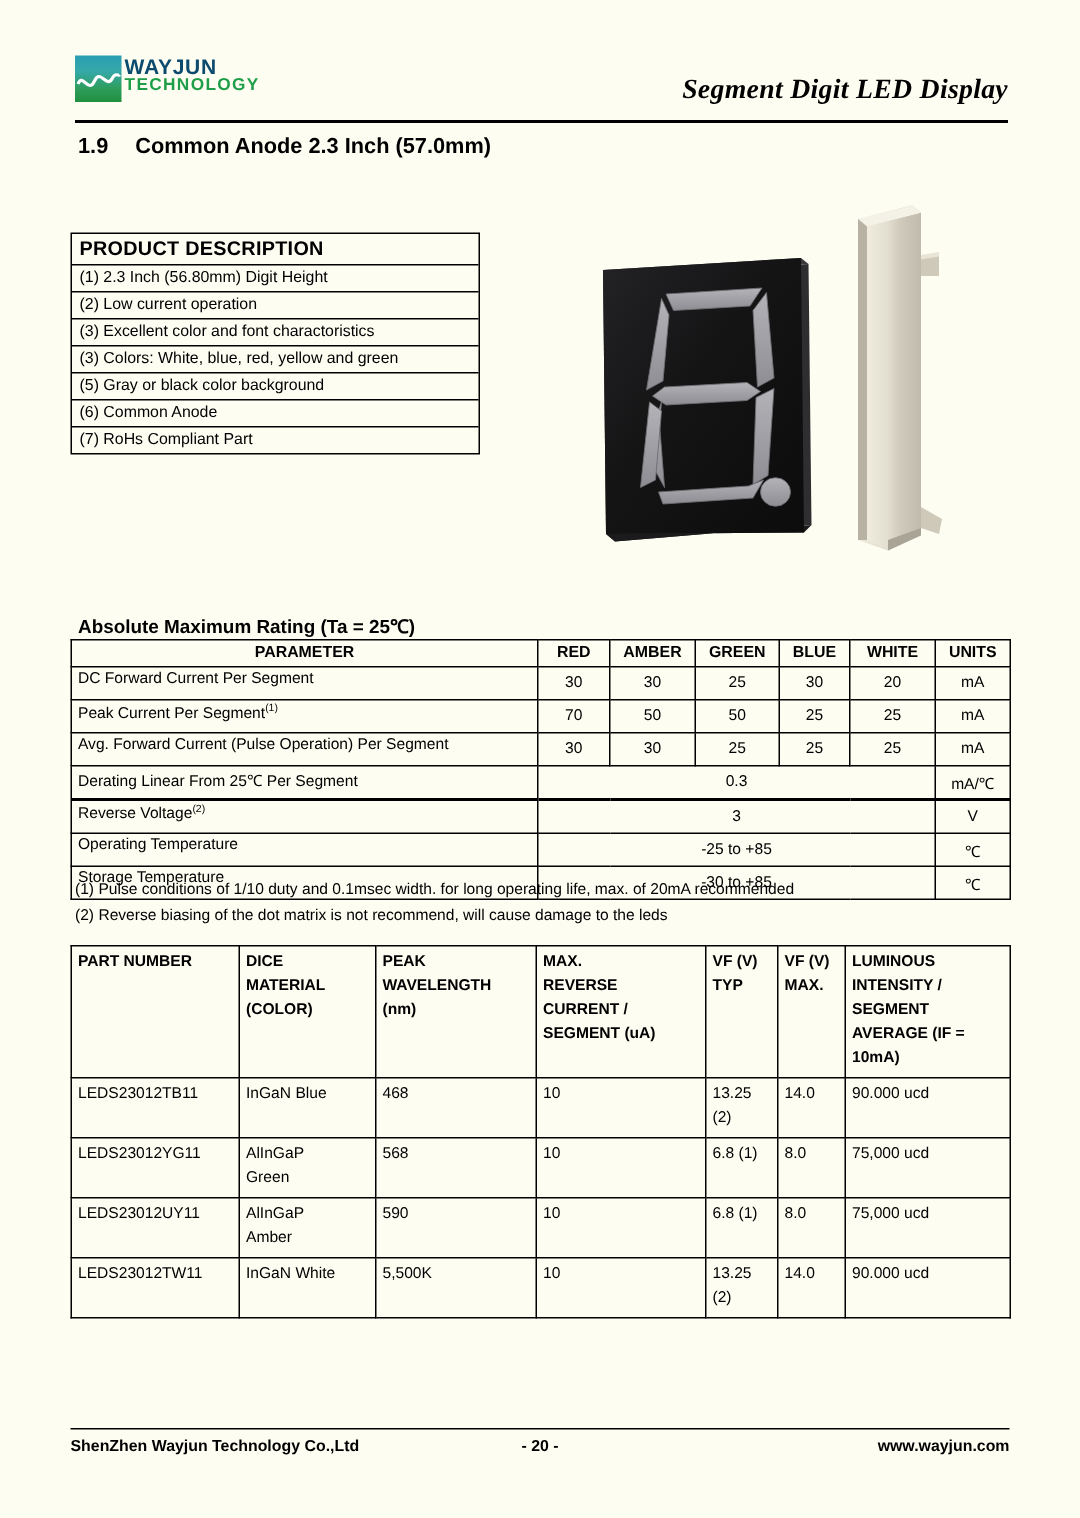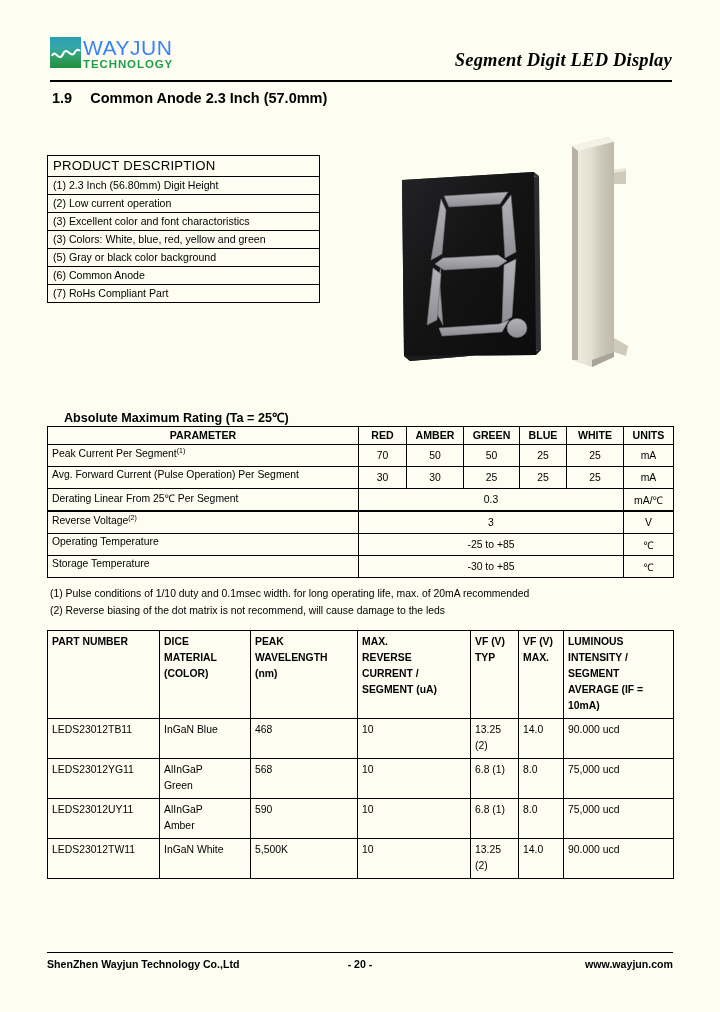--- a/index.html
+++ b/index.html
@@ -39,23 +39,23 @@
     overflow: hidden;
     flex: none;
     margin-top: 1px;
   }
   .logo-mark svg { position: absolute; left: 0; top: 0; }
   .logo-words {
     margin-left: 2px;
     line-height: 1;
   }
   .logo-wayjun {
-    font-size: 21px;
-    font-weight: normal;
-    color: #3b82f6;
+    font-size: 14px;
+    font-weight: bold;
+    color: #0c4a6e;
     letter-spacing: 0.5px;
     font-family: "Liberation Sans", sans-serif;
     display: block;
     margin-top: 1px;
   }
   .logo-tech {
     font-size: 11.5px;
     font-weight: bold;
     color: #1f9e4a;
     letter-spacing: 0.9px;
@@ -99,21 +99,21 @@
     position: absolute;
     left: 47px;
     top: 155px;
     width: 273px;
     border: 1.4px solid #000;
     box-sizing: border-box;
     background: #fdfdf2;
   }
   #product-description .pd-head {
     font-size: 13.2px;
-    font-weight: normal;
+    font-weight: bold;
     padding: 2px 5px 3px 5px;
     border-bottom: 1.2px solid #000;
     letter-spacing: 0.2px;
   }
   #product-description .pd-row {
     font-size: 10.6px;
     padding: 2px 5px 3px 5px;
     border-bottom: 1.2px solid #000;
     white-space: nowrap;
   }
@@ -129,21 +129,21 @@
   }
   #product-photo svg { display: block; }
 
   
   .table-heading {
     position: absolute;
     font-size: 12.6px;
     font-weight: bold;
     white-space: nowrap;
   }
-  #amr-heading { left: 64px; top: 409px; }
+  #amr-heading { left: 52px; top: 409px; }
   #eo-heading  { left: 50px; top: 644px; }
 
   
   table.dtbl {
     position: absolute;
     border-collapse: collapse;
     background: #fdfdf2;
     table-layout: fixed;
     border-radius: 11px;
   }
@@ -353,20 +353,29 @@
       <th>RED</th>
       <th>AMBER</th>
       <th>GREEN</th>
       <th>BLUE</th>
       <th>WHITE</th>
       <th>UNITS</th>
     </tr>
   </thead>
   <tbody>
     <tr>
+      <td class="param"><span>DC Forward Current Per Segment</span></td>
+      <td class="val">30</td>
+      <td class="val">30</td>
+      <td class="val">25</td>
+      <td class="val">30</td>
+      <td class="val">20</td>
+      <td class="units">mA</td>
+    </tr>
+    <tr>
       <td class="param"><span>Peak Current Per Segment</span><span class="sup">(1)</span></td>
       <td class="val">70</td>
       <td class="val">50</td>
       <td class="val">50</td>
       <td class="val">25</td>
       <td class="val">25</td>
       <td class="units">mA</td>
     </tr>
     <tr>
       <td class="param"><span>Avg. Forward Current (Pulse Operation) Per Segment</span></td>

